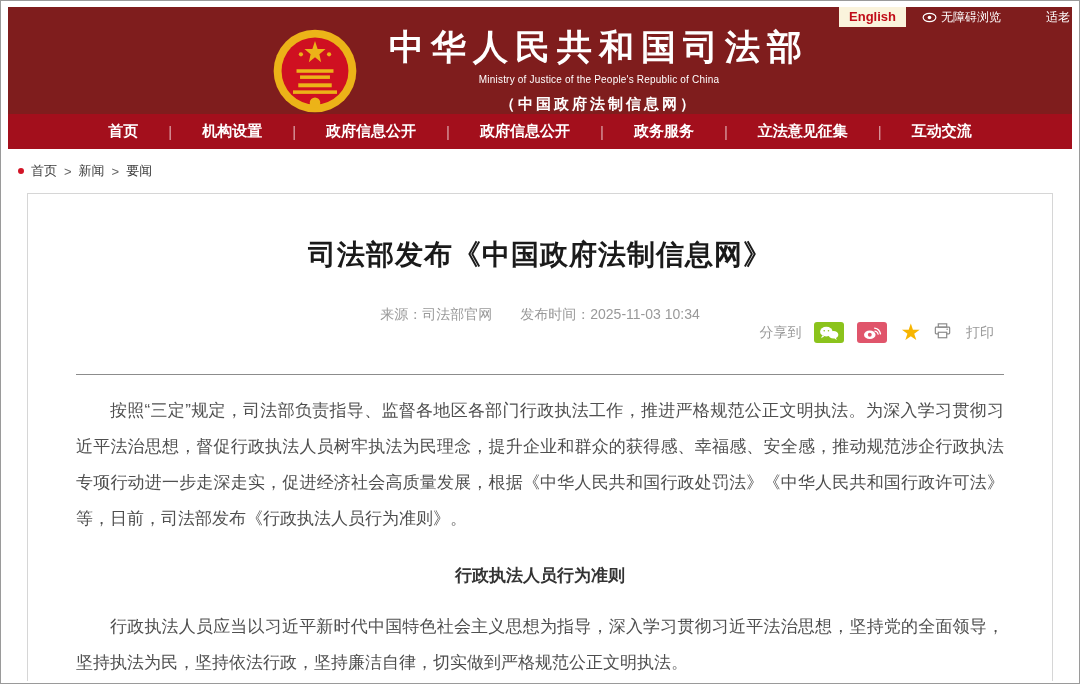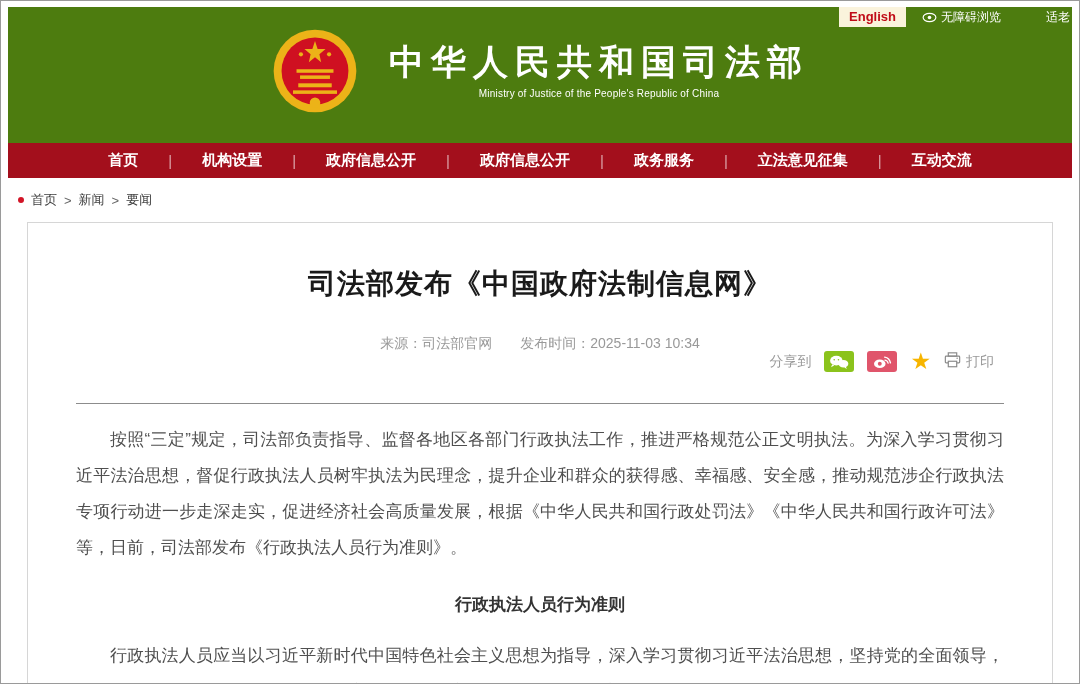--- a/index.html
+++ b/index.html
@@ -6,21 +6,21 @@
   html, body { margin: 0; padding: 0; }
   body { font-family: "Liberation Sans", "DejaVu Sans", sans-serif; background: #fff; }
   .page {
     width: 1080px; height: 684px; position: relative; overflow: hidden;
     background: #fff; border: 1px solid #9a9a9a; margin: 0 auto;
   }
   .page-inner { padding: 6px 7px 0 7px; }
 
   
   .site-header {
-    background: #4d7c0f; height: 136px; position: relative;
+    background: #7f1d1d; height: 107px; position: relative;
   }
   .topbar {
     position: absolute; top: 0; right: 2px; display: flex; align-items: center;
     gap: 16px; color: #fff; font-size: 12px; white-space: nowrap;
   }
   .english-btn {
     background: #faf3dc; color: #c00c18; font-weight: bold; font-size: 13px;
     padding: 2px 10px; cursor: pointer; border: none; line-height: 16px;
   }
   .topbar-link { display: flex; align-items: center; gap: 4px; cursor: pointer; }
@@ -73,21 +73,21 @@
     position: absolute; right: 10px; top: 16px; display: flex; align-items: center; gap: 13px;
     color: #999; font-size: 14px;
   }
   .share-badge {
     width: 30px; height: 21px; border-radius: 3px; display: inline-flex;
     align-items: center; justify-content: center; cursor: pointer;
   }
   .wechat-bg { background: #8bc31c; }
   .weibo-bg { background: #e0556b; }
   .star-badge { color: #f7b500; font-size: 23px; line-height: 21px; cursor: pointer; }
-  .print-group { display: flex; align-items: center; gap: 5px; cursor: pointer; color: #999; }
+  .print-group { display: flex; align-items: center; gap: 15px; cursor: pointer; color: #999; }
 
   .divider { border: none; border-top: 1px solid #8c8c8c; margin: 20px 0 0; }
 
   .body-text {
     font-size: 17px; color: #4f4f4f; line-height: 36px; text-align: justify;
     text-indent: 2em; margin: 18px 0 0;
   }
   .sub-heading {
     text-align: center; font-weight: bold; color: #333; font-size: 17px;
     margin: 24px 0 0; text-indent: 0; line-height: 30px;
@@ -127,20 +127,21 @@
             <rect x="29" y="48" width="42" height="4" fill="#ecb318"></rect>
             <rect x="33" y="55" width="34" height="4" fill="#ecb318"></rect>
             <rect x="31" y="64" width="38" height="4.5" fill="#ecb318"></rect>
             <rect x="25" y="72" width="50" height="4" fill="#ecb318"></rect>
             <circle cx="50" cy="86" r="6" fill="#ecb318"></circle>
           </svg>
         </span>
         <div class="site-titles">
           <div class="site-title">中华人民共和国司法部</div>
           <div class="site-subtitle">Ministry of Justice of the People's Republic of China</div>
+          <div class="site-tagline">（中国政府法制信息网）</div>
         </div>
       </div>
     </div>
 
     <div class="main-nav">
       <span class="nav-item">首页</span>
       <span class="nav-sep">|</span>
       <span class="nav-item">机构设置</span>
       <span class="nav-sep">|</span>
       <span class="nav-item">政府信息公开</span>

